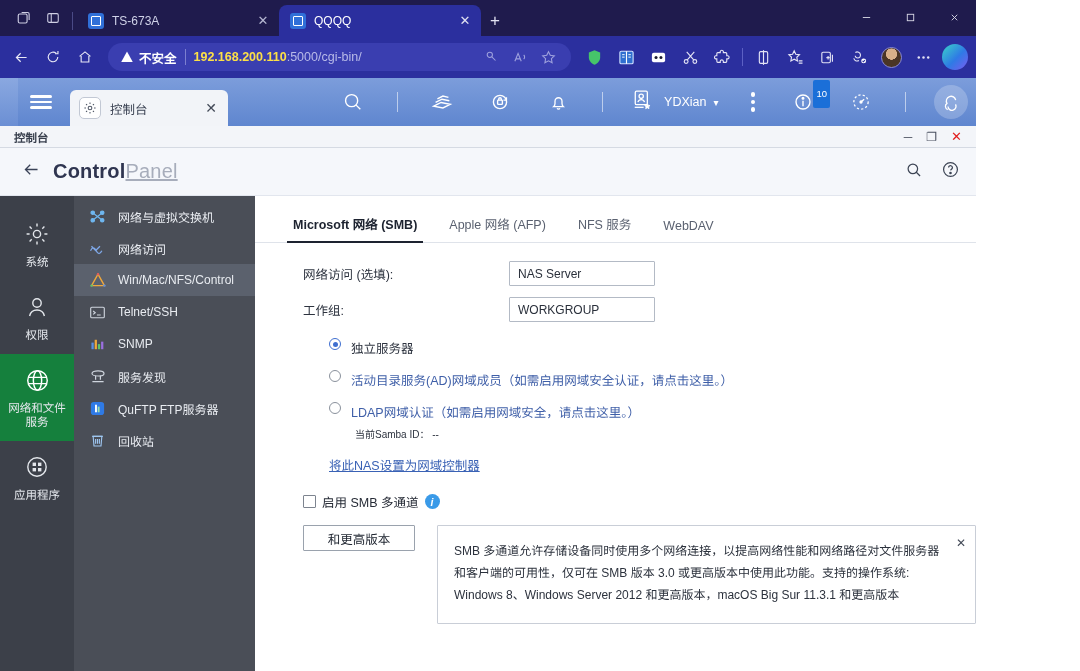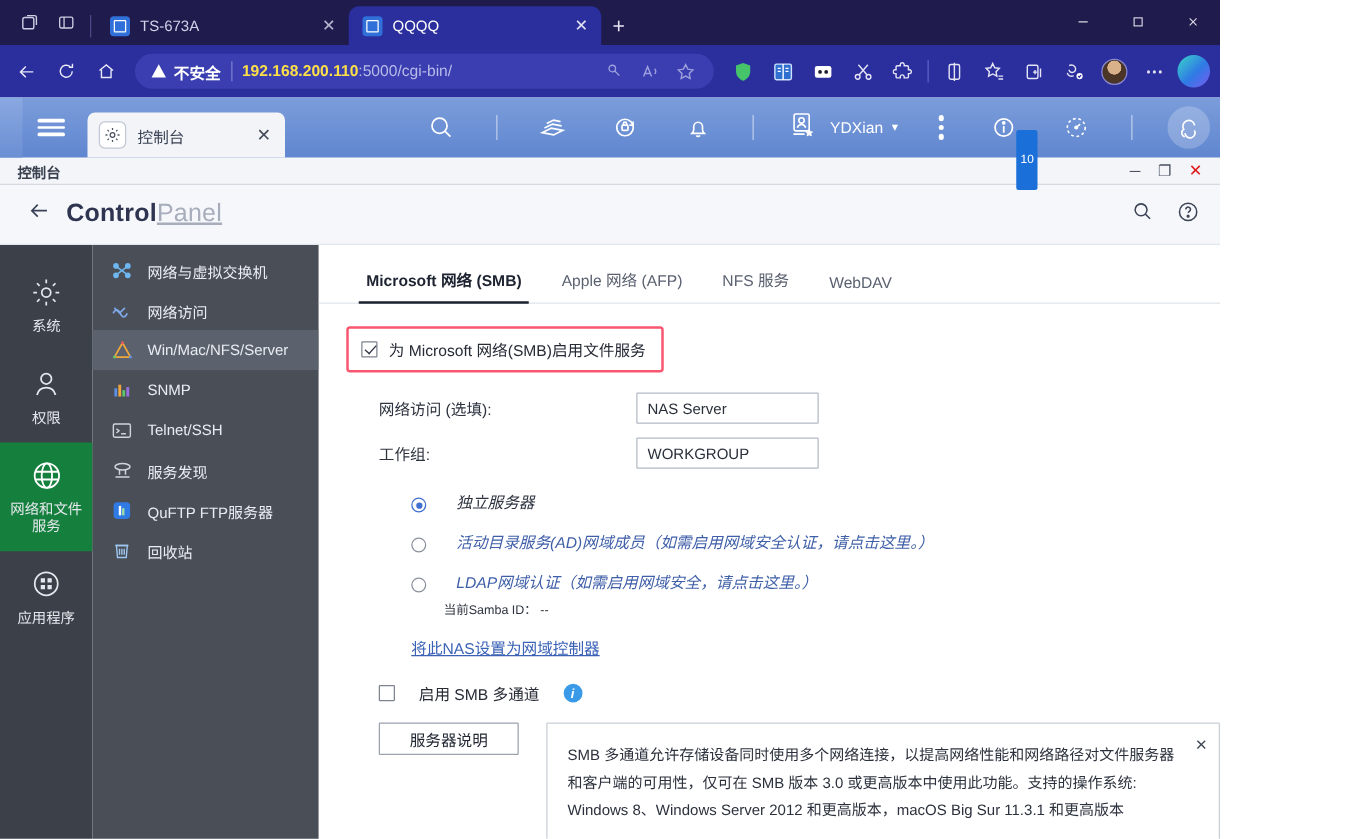--- a/index.html
+++ b/index.html
@@ -93,22 +93,22 @@
   }
   .q-apptab .qlabel { font-size: 12.5px; color: #3b4253; flex: 1; }
   .q-apptab .qclose { font-size: 14px; color: #434a58; font-weight: 700; }
   .q-headright { margin-left: auto; display: flex; align-items: center; height: 48px; padding-right: 8px; gap: 18px; }
   .q-ic { width: 40px; height: 44px; display: flex; align-items: center; justify-content: center; color: #fff; }
   .q-sep { width: 1px; height: 20px; background: rgba(255,255,255,.55); margin: 0 6px; }
   .q-user { display: flex; align-items: center; gap: 7px; color: #fff; font-size: 12.5px; padding: 0 4px; }
   .q-dots { display: flex; flex-direction: column; gap: 3px; padding: 0 10px; }
   .q-dots i { width: 4.5px; height: 4.5px; border-radius: 50%; background: #fff; display: block; }
   .q-badge {
-    position: absolute; top: 24px; right: -7px; background: #1b6fd8; color: #fff;
-    font-size: 9.5px; line-height: 12px; padding: 18px 3px; border-radius: 2px; min-width: 16px; text-align: center;
+    position: absolute; top: 0; right: -7px; background: #1b6fd8; color: #fff;
+    font-size: 9.5px; line-height: 12px; padding: 8px 3px; border-radius: 2px; min-width: 16px; text-align: center;
   }
   .cloud-btn {
     width: 34px; height: 34px; border-radius: 50%; background: rgba(255,255,255,.22);
     display: flex; align-items: center; justify-content: center; margin-left: 4px;
   }
 
   
   .win-title {
     height: 22px; background: #f3f5f9; border-bottom: 1px solid #d5dae3;
     display: flex; align-items: center; padding: 0 6px 0 14px;
@@ -174,35 +174,35 @@
   }
   .hl-label { font-size: 12.5px; color: #262b36; }
 
   .field-row { display: flex; align-items: center; margin-bottom: 11px; }
   .field-label { width: 232px; padding-left: 26px; font-size: 12.5px; color: #2d333f; }
   .field-input {
     width: 146px; height: 25px; border: 1px solid #b3bac5; background: #fff;
     font-size: 12px; color: #2a303b; padding: 0 8px; font-family: inherit;
     border-radius: 1px;
   }
-  .radio-row { display: flex; align-items: flex-end; gap: 24px; padding-left: 52px; margin-bottom: 13px; font-style: italic; }
+  .radio-row { display: flex; align-items: flex-start; gap: 10px; padding-left: 52px; margin-bottom: 13px; }
   .rdo {
     width: 12px; height: 12px; border-radius: 50%; border: 1px solid #8a919c;
     background: #fff; flex: 0 0 12px; position: relative;
   }
   .rdo.on { border-color: #3f6fd0; }
   .rdo.on::after {
     content: ""; position: absolute; left: 2.5px; top: 2.5px; width: 5px; height: 5px;
     border-radius: 50%; background: #3f6fd0;
   }
   .radio-label { font-size: 12.5px; color: #2d333f; }
   .radio-label.linkish { color: #3f5fa8; }
   .samba-line { padding-left: 78px; font-size: 10px; color: #2d333f; margin: -3px 0 14px; }
   .dc-link { padding-left: 52px; font-size: 12.5px; color: #3a62b5; text-decoration: underline; margin-bottom: 18px; display: block; width: max-content; }
-  .smb-multi { display: flex; align-items: center; gap: 19px; padding-left: 26px; margin-bottom: 14px; }
+  .smb-multi { display: flex; align-items: center; gap: 6px; padding-left: 26px; margin-bottom: 14px; }
   .info-ic {
     width: 15px; height: 15px; border-radius: 50%; background: #3a9ae8; color: #fff;
     font-size: 10.5px; font-weight: 700; display: flex; align-items: center;
     justify-content: center; font-style: italic;
   }
 
   .adv-row { display: flex; align-items: flex-start; gap: 22px; padding-left: 26px; }
   .btn {
     min-width: 112px; height: 26px; border: 1px solid #9aa2ad; background: #fff;
     font-size: 12.5px; color: #222833; font-family: inherit; border-radius: 1px;
@@ -586,44 +586,44 @@
         </div>
         <div class="subnav-item active">
           <span class="sn-ic">
             <svg width="18" height="18" viewBox="0 0 18 18" fill="none" stroke="#f0a83c" stroke-width="1.4">
                 <path d="M9 3.2L15.4 14.6H2.6z"></path>
                 <circle cx="9" cy="3.2" r="1.2" fill="#e35b5b" stroke="none"></circle>
                 <circle cx="2.6" cy="14.6" r="1.2" fill="#5fc46a" stroke="none"></circle>
                 <circle cx="15.4" cy="14.6" r="1.2" fill="#5b8fe3" stroke="none"></circle>
               </svg>
           </span>
-          <span>Win/Mac/NFS/Server</span>
+          <span>Win/Mac/NFS/Control</span>
+        </div>
+        <div class="subnav-item">
+          <span class="sn-ic">
+            <svg width="17" height="17" viewBox="0 0 18 18" fill="none" stroke="#cfd5de" stroke-width="1.2">
+                <rect x="1.8" y="3.4" width="14.4" height="11.2" rx="1.2"></rect>
+                <path d="M4.4 7.4l2.2 1.8-2.2 1.8M8.4 11.6h4"></path>
+              </svg>
+          </span>
+          <span>Telnet/SSH</span>
         </div>
         <div class="subnav-item">
           <span class="sn-ic">
             <svg width="17" height="17" viewBox="0 0 18 18">
                 <rect x="2.6" y="7" width="2.4" height="7" fill="#5b8fe3"></rect>
                 <rect x="6" y="4" width="2.4" height="10" fill="#f0a83c"></rect>
                 <rect x="9.4" y="8.6" width="2.4" height="5.4" fill="#5fc46a"></rect>
                 <rect x="12.8" y="6" width="2.4" height="8" fill="#9b6fe0"></rect>
               </svg>
           </span>
           <span>SNMP</span>
         </div>
         <div class="subnav-item">
           <span class="sn-ic">
-            <svg width="17" height="17" viewBox="0 0 18 18" fill="none" stroke="#cfd5de" stroke-width="1.2">
-                <rect x="1.8" y="3.4" width="14.4" height="11.2" rx="1.2"></rect>
-                <path d="M4.4 7.4l2.2 1.8-2.2 1.8M8.4 11.6h4"></path>
-              </svg>
-          </span>
-          <span>Telnet/SSH</span>
-        </div>
-        <div class="subnav-item">
-          <span class="sn-ic">
             <svg width="18" height="18" viewBox="0 0 18 18" fill="none" stroke="#cfd5de" stroke-width="1.2">
                 <ellipse cx="9" cy="6.4" rx="6" ry="2.6"></ellipse>
                 <path d="M6.6 8.6v4.2M11.4 8.6v4.2M3.4 14.6h11.2"></path>
               </svg>
           </span>
           <span>服务发现</span>
         </div>
         <div class="subnav-item">
           <span class="sn-ic">
             <svg width="17" height="17" viewBox="0 0 18 18">
@@ -649,24 +649,20 @@
 
         <div class="tabs">
           <div class="tab active">Microsoft 网络 (SMB)</div>
           <div class="tab">Apple 网络 (AFP)</div>
           <div class="tab">NFS 服务</div>
           <div class="tab">WebDAV</div>
         </div>
 
         <div class="form-area">
 
-          <div class="hl-box">
-            <span class="cbx checked"></span>
-            <span class="hl-label">为 Microsoft 网络(SMB)启用文件服务</span>
-          </div>
 
           <div class="field-row">
             <span class="field-label">网络访问 (选填):</span>
             <input class="field-input" value="NAS Server" style="">
           </div>
           <div class="field-row">
             <span class="field-label">工作组:</span>
             <input class="field-input" value="WORKGROUP" style="">
           </div>
 
@@ -687,21 +683,21 @@
 
           <a class="dc-link">将此NAS设置为网域控制器</a>
 
           <div class="smb-multi">
             <span class="cbx"></span>
             <span class="hl-label">启用 SMB 多通道</span>
             <span class="info-ic">i</span>
           </div>
 
           <div class="adv-row">
-            <button class="btn">服务器说明</button>
+            <button class="btn">和更高版本</button>
             <div class="info-panel">
               <span class="info-close">✕</span>
               <span>SMB 多通道允许存储设备同时使用多个网络连接，以提高网络性能和网络路径对文件服务器和客户端的可用性，仅可在 SMB 版本 3.0 或更高版本中使用此功能。支持的操作系统: Windows 8、Windows Server 2012 和更高版本，macOS Big Sur 11.3.1 和更高版本</span>
             </div>
           </div>
 
         </div>
 
       </div>
     </div>

